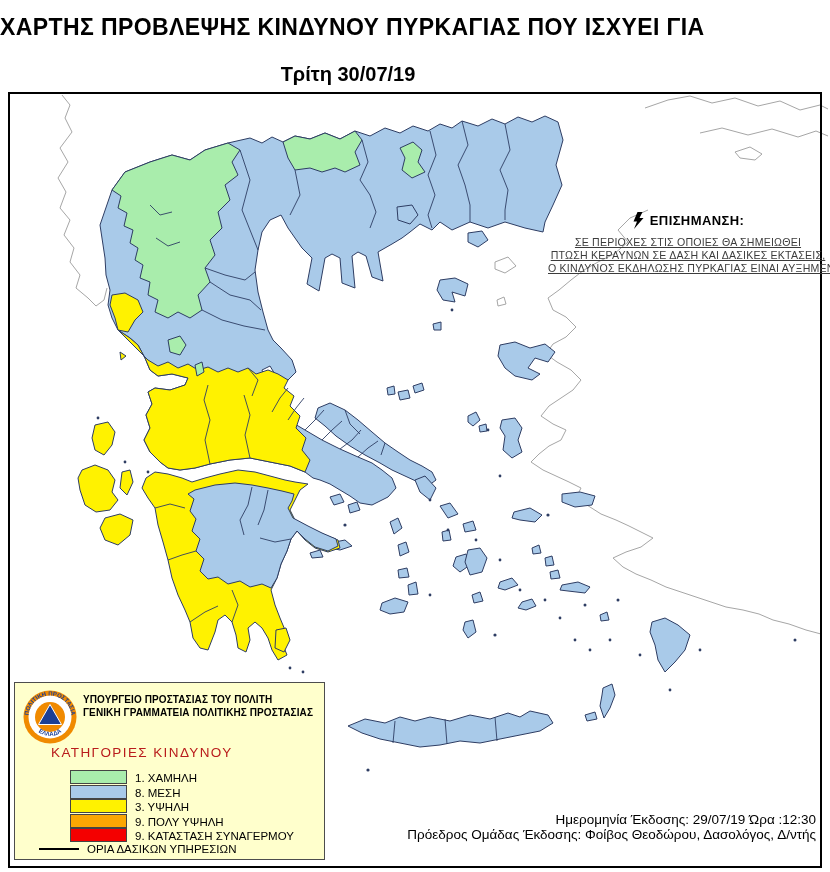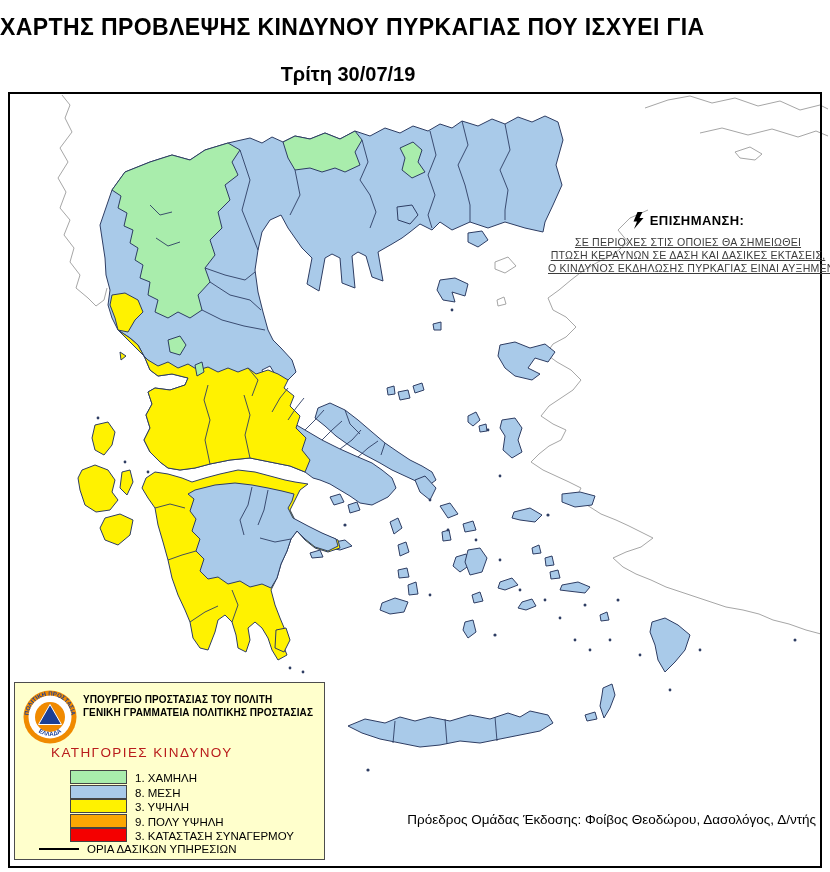--- a/index.html
+++ b/index.html
@@ -250,24 +250,25 @@
   <div class="cat-row" style="top:131.5px">
     <svg class="swatch">
         <rect width="100%" height="100%" fill="#FBA703"></rect>
       </svg>
     <span class="cat-label">9. ΠΟΛΥ ΥΨΗΛΗ</span>
   </div>
   <div class="cat-row" style="top:146px">
     <svg class="swatch">
         <rect width="100%" height="100%" fill="#F40000"></rect>
       </svg>
-    <span class="cat-label">3. ΚΑΤΑΣΤΑΣΗ ΣΥΝΑΓΕΡΜΟΥ</span>
+    <span class="cat-label">9. ΚΑΤΑΣΤΑΣΗ ΣΥΝΑΓΕΡΜΟΥ</span>
   </div>
 
   <div class="bnd-row">
     <span class="bnd-line"></span>
     <span class="bnd-label">ΟΡΙΑ ΔΑΣΙΚΩΝ ΥΠΗΡΕΣΙΩΝ</span>
   </div>
 </div>
 
 <div class="footer">
+  <div class="footer-line1">Ημερομηνία Έκδοσης: 29/07/19  Ώρα :12:30</div>
   <div class="footer-line2">Πρόεδρος Ομάδας Έκδοσης: Φοίβος Θεοδώρου,  Δασολόγος, Δ/ντής</div>
 </div>
 
 </body></html>

